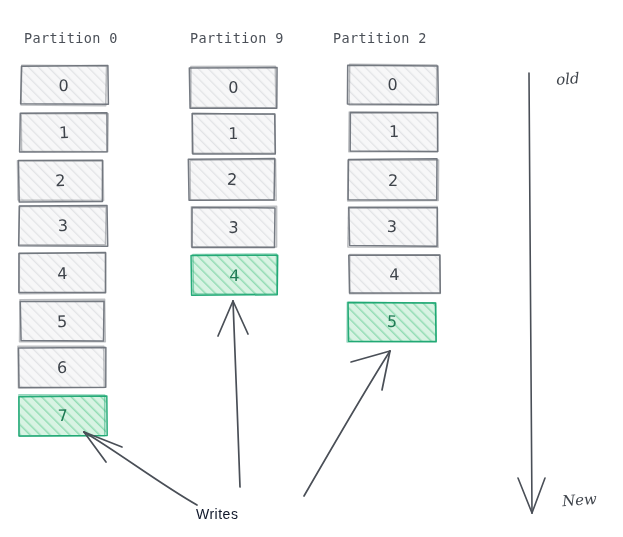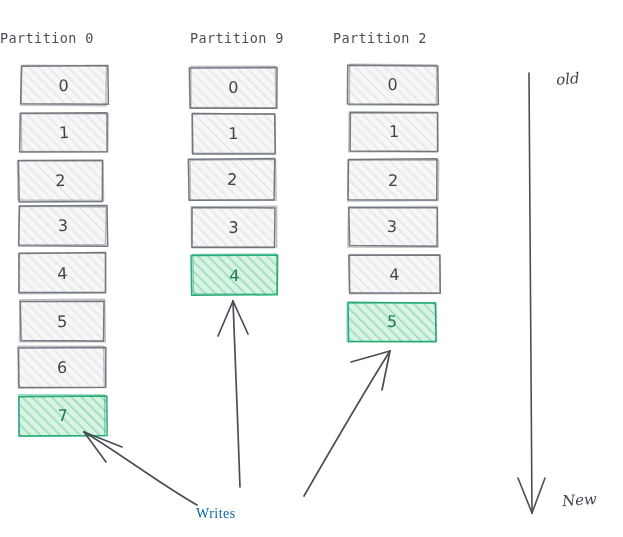--- a/index.html
+++ b/index.html
@@ -38,24 +38,24 @@
     font-family: "DejaVu Sans", "Liberation Sans", sans-serif;
     font-size: 16px;
     color: #3f444b;
     pointer-events: none;
   }
   .cell-label.green {
     color: #1f7a54;
   }
   .edge-label {
     position: absolute;
-    font-family: Liberation Serif, serif;
+    font-family: Liberation Sans, sans-serif;
     font-size: 14px;
     letter-spacing: 0.5px;
-    color: #0369a1;
+    color: #0f172a;
     white-space: nowrap;
   }
   .hand-label {
     position: absolute;
     font-family: "DejaVu Serif", "Liberation Serif", serif;
     font-style: italic;
     font-size: 15px;
     color: #3f444b;
     white-space: nowrap;
     transform: rotate(-4deg);
@@ -194,21 +194,21 @@
 
     <g>
       <path d="M529 73 C 530 220, 531 380, 532 513" fill="none" stroke="#4a4f57" stroke-width="1.6" stroke-linecap="round"></path>
       <path d="M532 513 L 518 478" fill="none" stroke="#4a4f57" stroke-width="1.6" stroke-linecap="round"></path>
       <path d="M532 513 L 545 478" fill="none" stroke="#4a4f57" stroke-width="1.6" stroke-linecap="round"></path>
     </g>
   </g>
 </svg>
 
 <div id="titles-layer">
-    <div class="partition-title" style="left: 0; top: 30px;">Partition 0</div>
+    <div class="partition-title" style="left: 24px; top: 30px;">Partition 0</div>
     <div class="partition-title" style="left: 190px; top: 30px;">Partition 9</div>
     <div class="partition-title" style="left: 333px; top: 30px;">Partition 2</div>
   </div>
 <div id="labels-layer">
     <div class="cell-label" style="left: 21.3494px; top: 65.697px; width: 85.3164px; height: 39.3581px; position: absolute; display: flex; align-items: center; justify-content: center; transform: rotate(0.04deg);">0</div>
     <div class="cell-label" style="left: 21.0113px; top: 112.842px; width: 86.2241px; height: 39.6609px; position: absolute; display: flex; align-items: center; justify-content: center; transform: rotate(-2.44deg);">1</div>
     <div class="cell-label" style="left: 18.401px; top: 161.164px; width: 84.8024px; height: 39.9406px; position: absolute; display: flex; align-items: center; justify-content: center; transform: rotate(-2.12deg);">2</div>
     <div class="cell-label" style="left: 20.3093px; top: 206.317px; width: 86.0556px; height: 39.2318px; position: absolute; display: flex; align-items: center; justify-content: center; transform: rotate(-1.75deg);">3</div>
     <div class="cell-label" style="left: 20.1725px; top: 253.939px; width: 84.6792px; height: 39.1761px; position: absolute; display: flex; align-items: center; justify-content: center; transform: rotate(-2.36deg);">4</div>
     <div class="cell-label" style="left: 20.3124px; top: 300.588px; width: 84.1156px; height: 40.3855px; position: absolute; display: flex; align-items: center; justify-content: center; transform: rotate(-2.14deg);">5</div>

